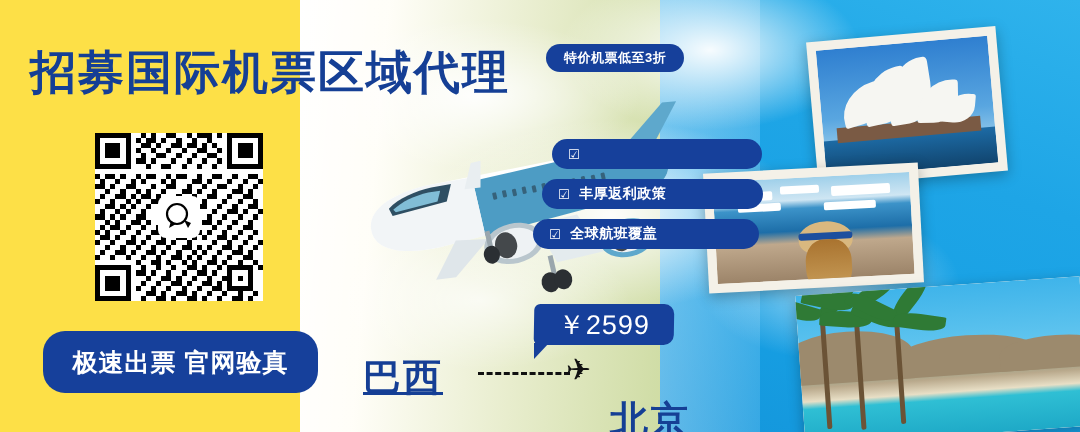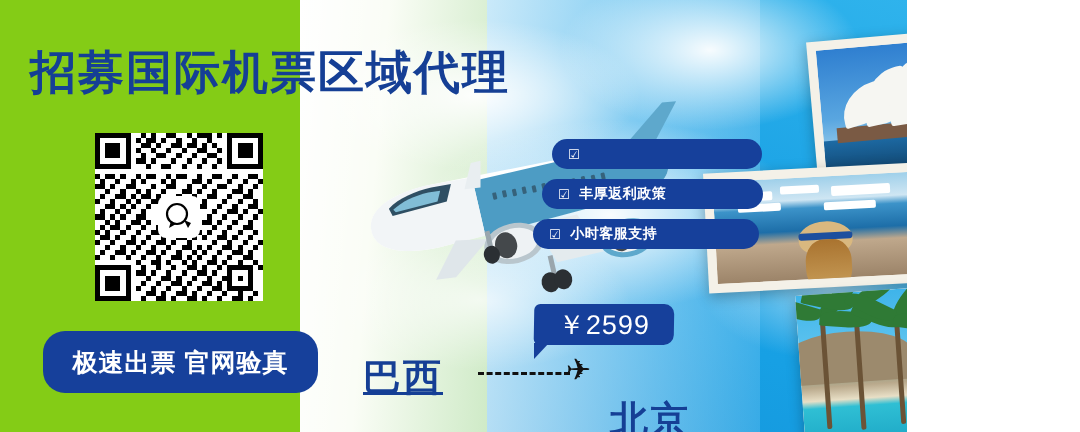--- a/index.html
+++ b/index.html
@@ -1,20 +1,20 @@
 <!DOCTYPE html>
 <html><head>
 <meta charset="utf-8">
 <style>
   html,body{margin:0;padding:0;background:#fff;}
   body{font-family:"Liberation Sans","DejaVu Sans",sans-serif;}
 
   #banner{
-    position:relative;width:907px;height:432px;overflow:hidden;
-    background:#84cc16;
+    position:relative;width:1080px;height:432px;overflow:hidden;
+    background:#fde047;
   }
 
   
   .sky-right{
     position:absolute;right:0;top:0;width:420px;height:432px;
     background:linear-gradient(200deg,#2fb3ec 0%,#1ea5e6 38%,#17a0e4 70%,#1496db 100%);
   }
   .sky-fade{
     position:absolute;left:300px;top:0;width:460px;height:432px;
     background:linear-gradient(95deg,rgba(255,255,255,1) 0%,rgba(255,255,255,0.96) 18%,
@@ -534,31 +534,32 @@
       <svg width="34" height="34" viewBox="0 0 34 34">
         <circle cx="15" cy="14" r="10" fill="none" stroke="#000" stroke-width="2.2"></circle>
         <path d="M9 21 L7 28 L14 24 Z" fill="#000"></path>
         <path d="M22 20 l7 3 -3 5 z" fill="#000"></path>
       </svg>
     </div>
   </div>
 
   <div class="cta">极速出票 官网验真</div>
 
+  <div class="badge">特价机票低至3折</div>
 
   <div class="feat f1">
     <span class="box">☑</span>
   </div>
   <div class="feat f2">
     <span class="box">☑</span>
     <span>丰厚返利政策</span>
   </div>
   <div class="feat f3">
     <span class="box">☑</span>
-    <span>小时客服支持</span>
+    <span>全球航班覆盖</span>
   </div>
 
   <div class="price-tail"></div>
   <div class="price-bubble">￥2599</div>
 
   <div class="route-from">巴西</div>
   <div class="route-dash"></div>
   <div class="route-plane">✈</div>
   <div class="route-to">北京</div>
 

